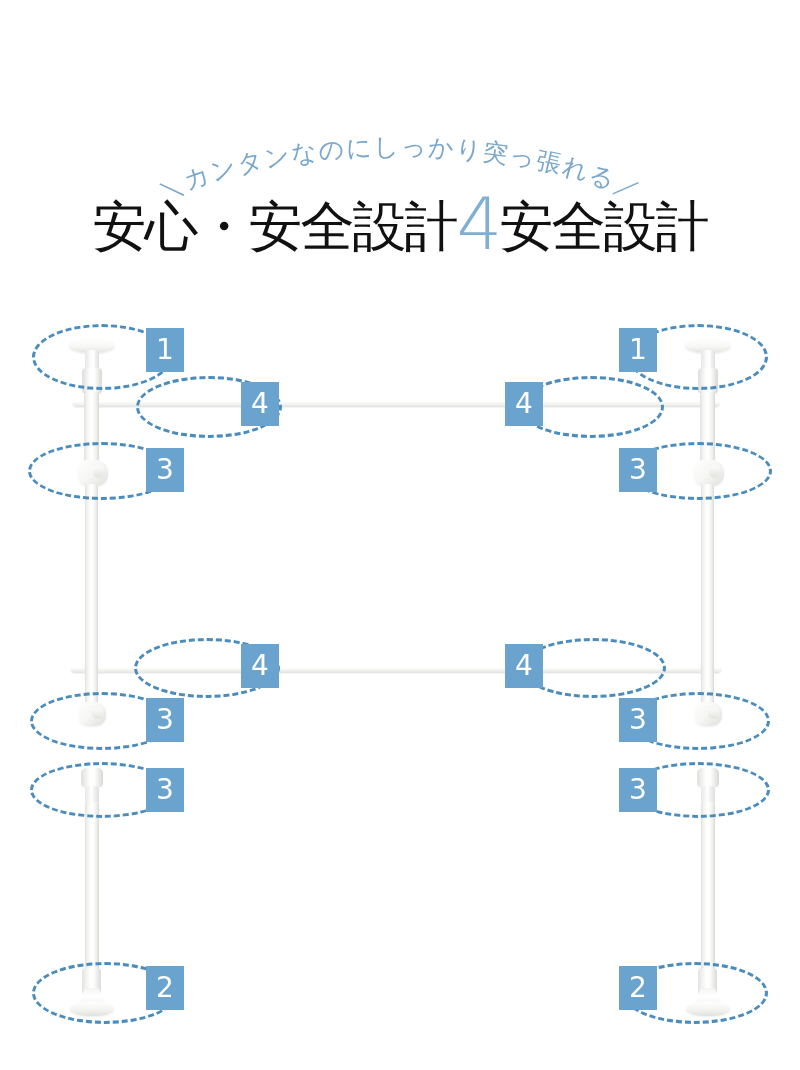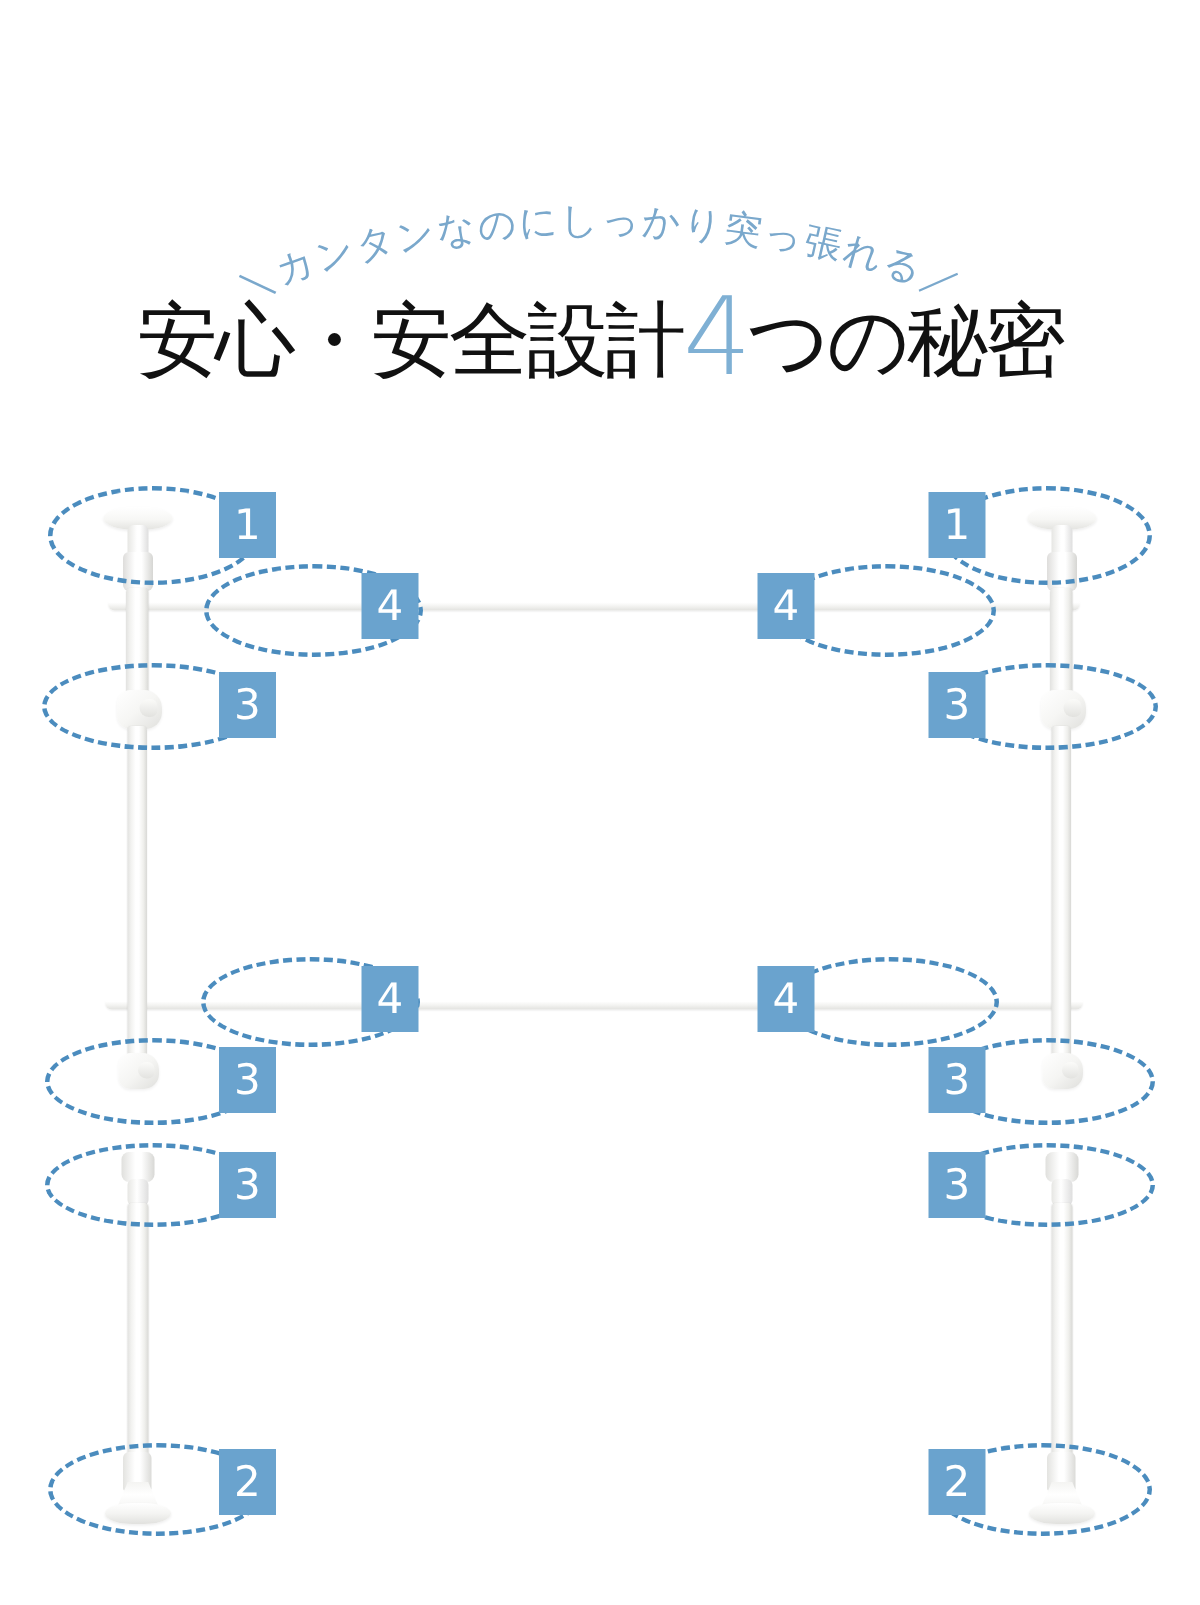--- a/index.html
+++ b/index.html
@@ -238,21 +238,21 @@
 <svg id="arc-copy" viewBox="0 0 800 150" xmlns="http://www.w3.org/2000/svg">
   <defs>
     <path id="arcPath" d="M 150,150 A 300,118 0 0 1 650,150" fill="none"></path>
   </defs>
   <text>
     <textPath href="#arcPath" startOffset="50%" text-anchor="middle">＼カンタンなのにしっかり突っ張れる／</textPath>
   </text>
 </svg>
 
 <div id="headline">
-  <span class="pre">安心・安全設計</span><span class="num">4</span><span class="post">つの秘密</span>
+  <span class="pre">安心・安全設計</span><span class="num">4</span><span class="post">安全設計</span>
 </div>
 
 <div id="stage">
 
   <div class="rod" id="rod-top"></div>
   <div class="rod" id="rod-mid"></div>
 
   <div class="pole-col" id="pole-left">
     <div class="cap-plate"></div>
     <div class="cap-neck"></div>

